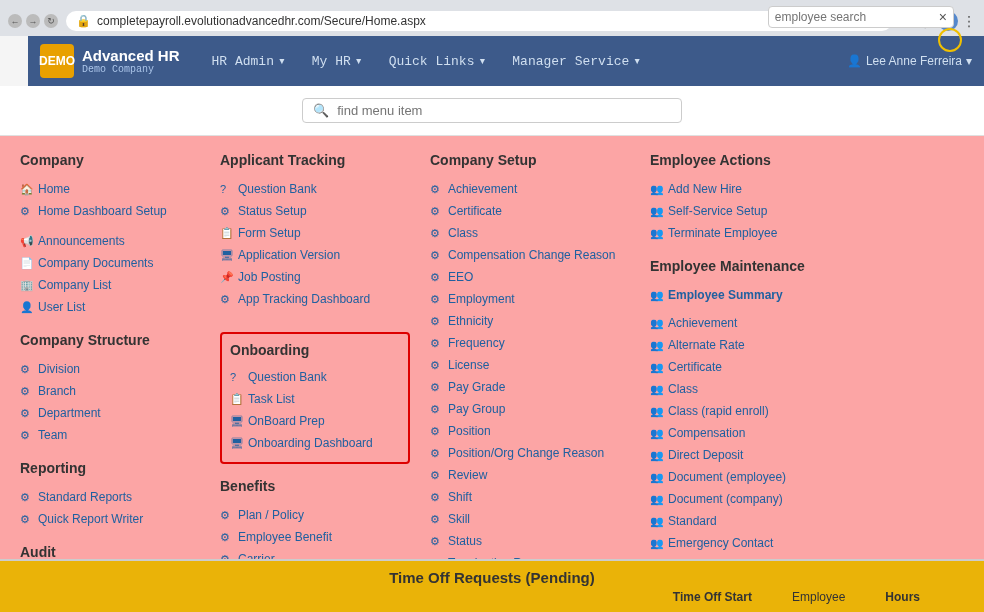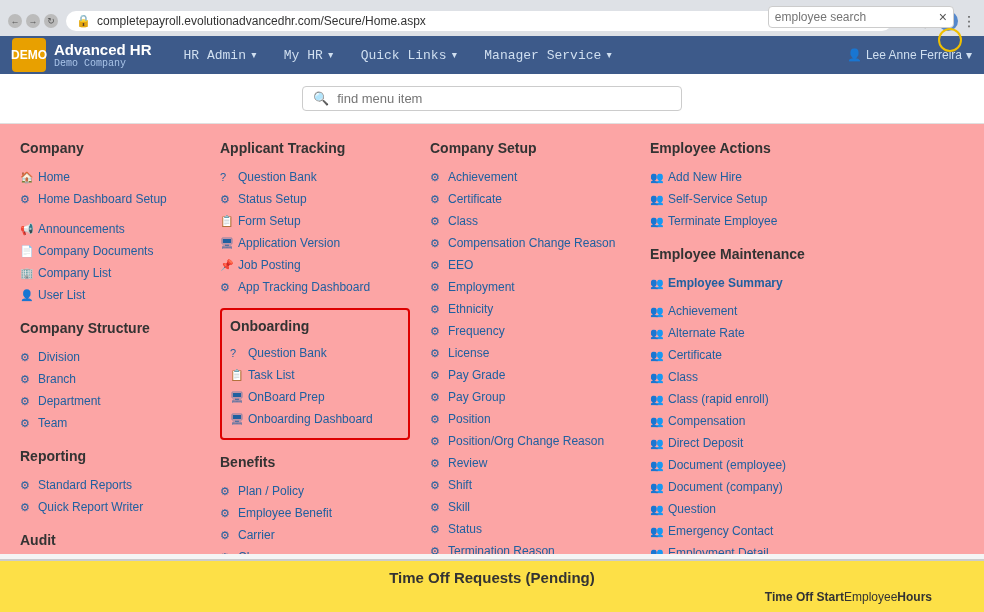--- a/index.html
+++ b/index.html
@@ -46,21 +46,22 @@
     }
     .search-overlay input { border: none; outline: none; font-size: 12px; width: 160px; }
     .search-close { cursor: pointer; font-size: 14px; color: #555; }
 
     
     .top-nav {
       background: #3d5a8a;
       display: flex;
       align-items: center;
       padding: 0 12px;
-      height: 38px;
+      height: 50px;
+      margin-left: 28px;
     }
     .logo-area { display: flex; align-items: center; gap: 8px; margin-right: 20px; }
     .logo-icon { width: 34px; height: 34px; background: #e8a000; border-radius: 4px; display: flex; align-items: center; justify-content: center; color: white; font-weight: bold; font-size: 12px; }
     .logo-text { color: white; }
     .logo-text .company-name { font-size: 15px; font-weight: bold; }
     .logo-text .demo { font-size: 10px; color: #aac4e8; font-family: Liberation Mono, monospace; }
     .nav-items { display: flex; gap: 2px; flex: 1; }
     .nav-item {
       color: #d0dff0;
       padding: 8px 12px;
@@ -128,21 +129,21 @@
       cursor: pointer;
       line-height: 1.5;
     }
     .menu-item .icon { font-size: 11px; color: #2060a0; min-width: 14px; }
 
     
     .onboarding-box {
       border: 2px solid #d00;
       border-radius: 4px;
       padding: 8px;
-      margin-top: 10px;
+      margin-top: 22px;
     }
     .onboarding-box .section-title { margin-top: 0; margin-bottom: 8px; }
 
     
     ::-webkit-scrollbar { width: 6px; }
     ::-webkit-scrollbar-track { background: #f1f1f1; }
     ::-webkit-scrollbar-thumb { background: #ccc; border-radius: 3px; }
 
     .cursor-circle {
       position: absolute;
@@ -484,37 +485,37 @@
       <div class="menu-item">
           <span class="icon">👥</span>
           <span>Document (employee)</span>
         </div>
       <div class="menu-item">
           <span class="icon">👥</span>
           <span>Document (company)</span>
         </div>
       <div class="menu-item">
           <span class="icon">👥</span>
-          <span>Question</span>
+          <span>Standard</span>
         </div>
       <div class="menu-item">
           <span class="icon">👥</span>
           <span>Emergency Contact</span>
         </div>
       <div class="menu-item">
           <span class="icon">👥</span>
           <span>Employment Detail</span>
         </div>
 
     </div>
 
   </div>
 
-  <div style="position:absolute;bottom:0;left:0;right:0;background:#fde047;border-top:2px solid #ccc;padding:8px 12px;">
+  <div style="position:absolute;bottom:0;left:0;right:0;background:#eab308;border-top:2px solid #ccc;padding:8px 24px;">
     <div style="text-align:center;font-size:15px;font-weight:bold;color:#333;">Time Off Requests (Pending)</div>
-    <div style="display:flex;margin-top:4px;justify-content:flex-end;padding-right:40px;">
+    <div style="display:flex;gap:40px;margin-top:4px;justify-content:flex-end;padding-right:40px;">
       <span style="font-size:12px;font-weight:bold;color:#333;">Time Off Start</span>
       <span style="font-size:12px;font-weight:normal;color:#333;">Employee</span>
       <span style="font-size:12px;font-weight:bold;color:#333;">Hours</span>
     </div>
   </div>
 
 </div>
 
 </body></html>

